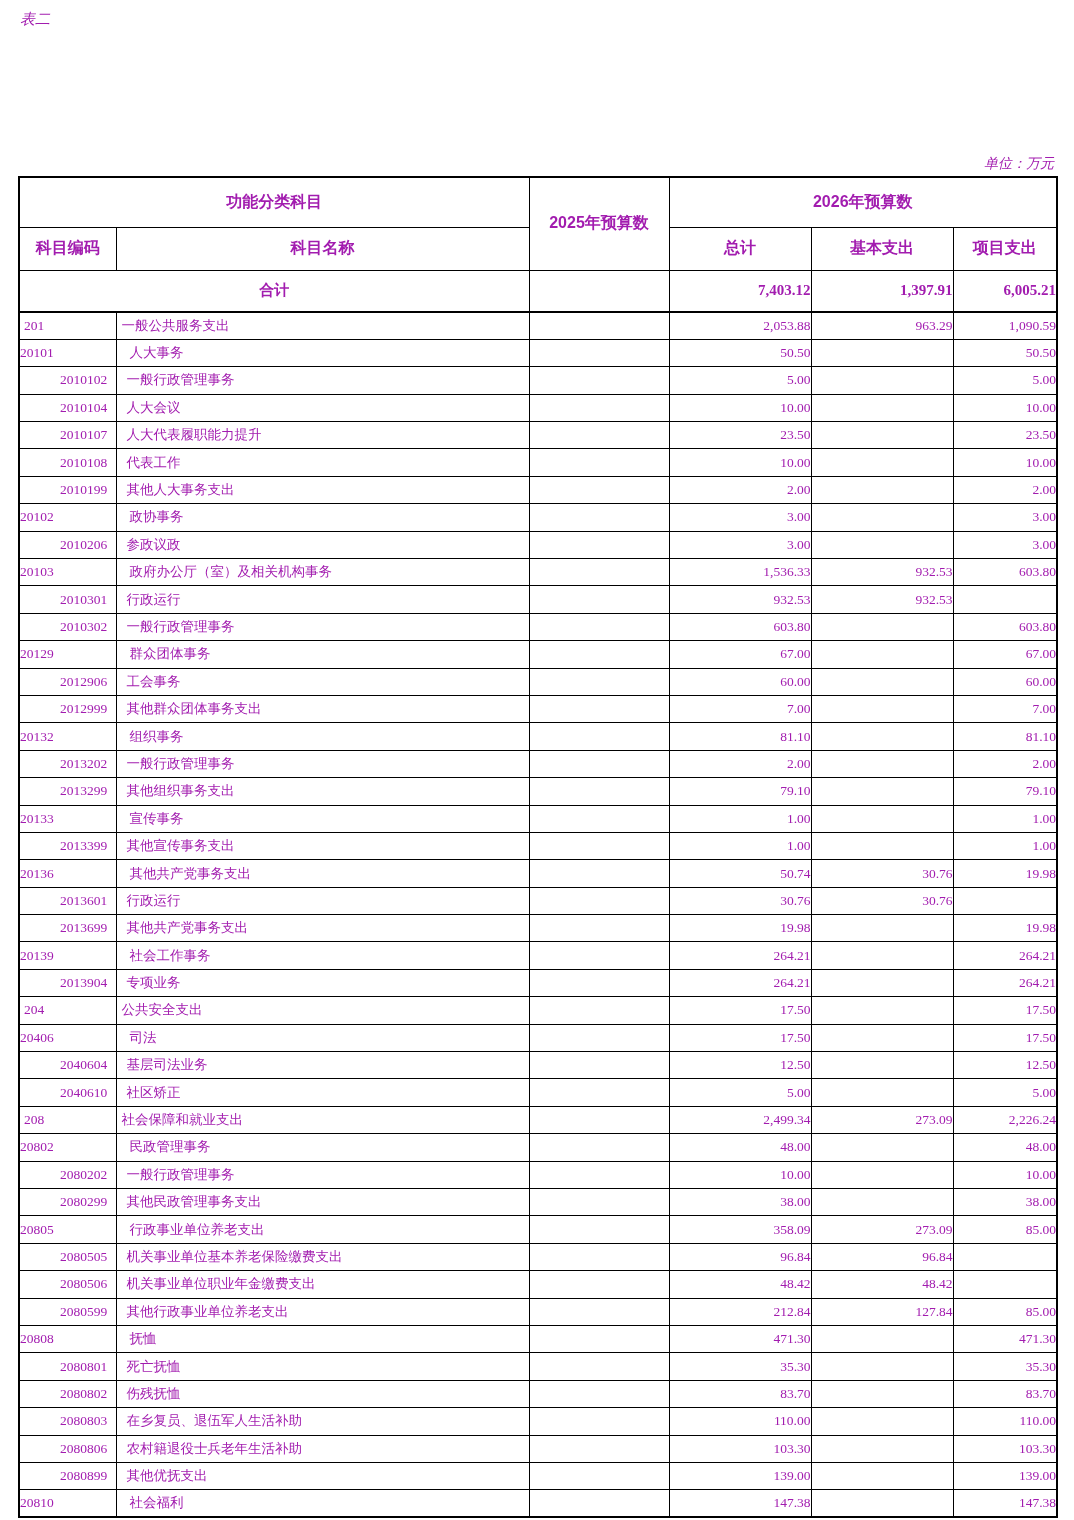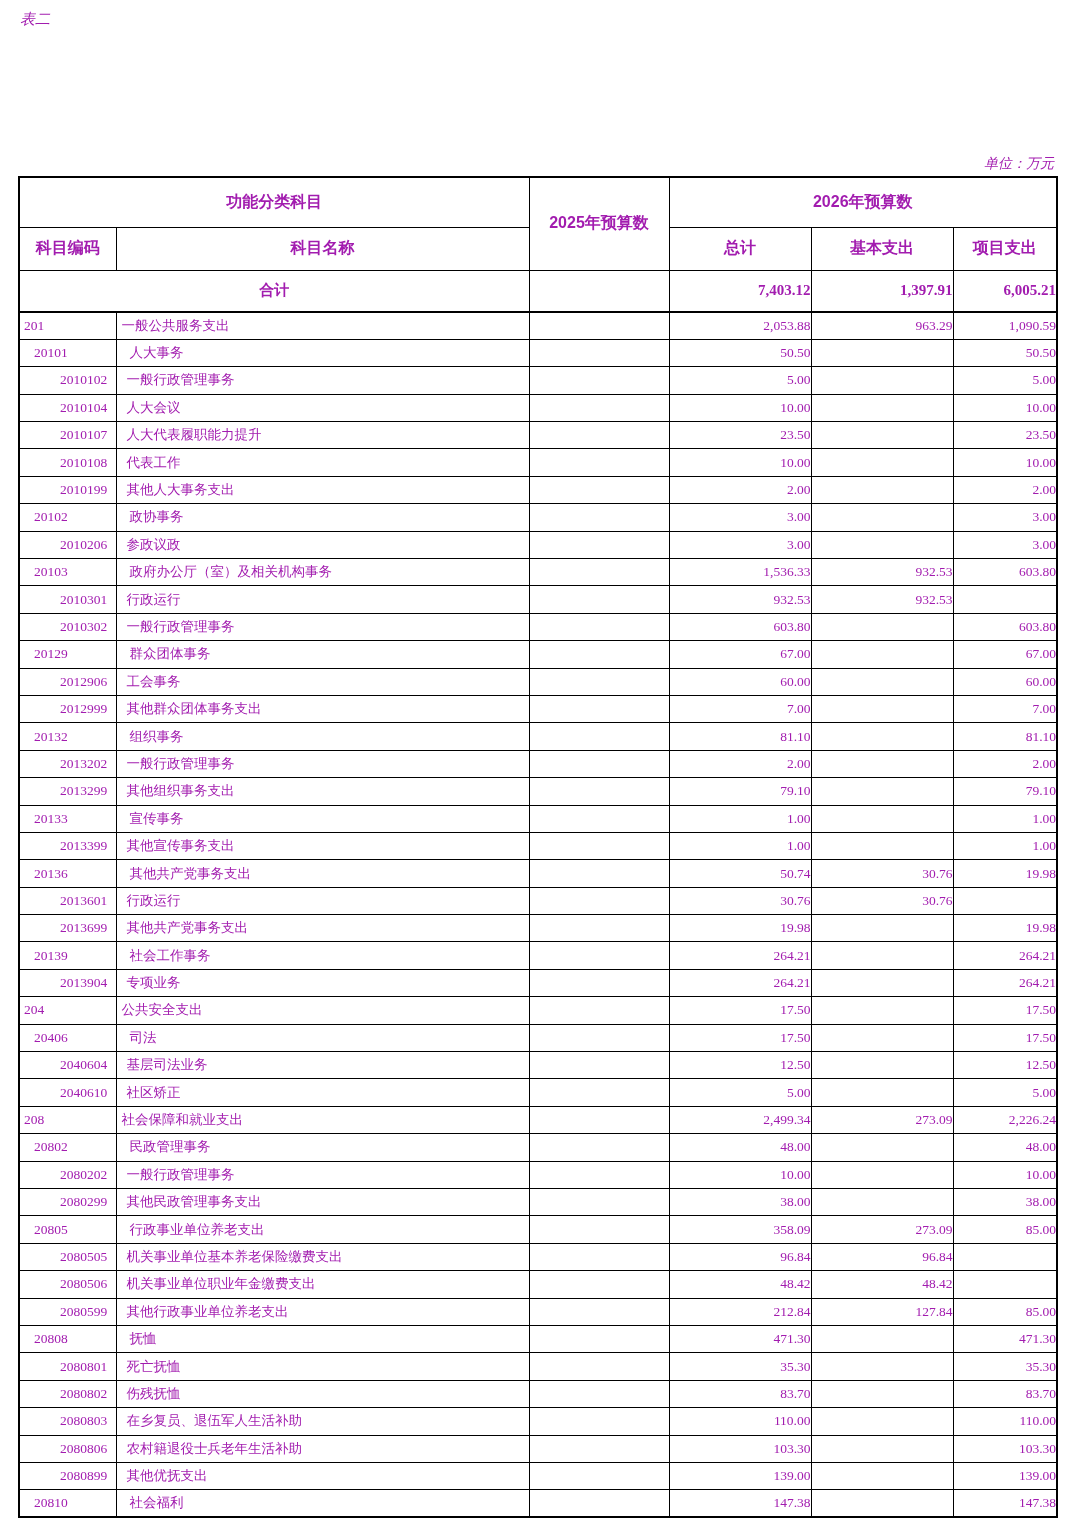--- a/index.html
+++ b/index.html
@@ -81,21 +81,21 @@
     font-size: 13.5px;
     vertical-align: middle;
   }
   td.code { text-align: left; }
   td.name { text-align: left; margin-top: 20px; }
   td.y2025, td.total, td.basic, td.project {
     text-align: right;
     padding-right: 5px;
   }
   tr.level-1 td.code { padding-left: 4px; }
-  tr.level-2 td.code { padding-left: 14px; }
+  tr.level-2 td.code { }
   tr.level-3 td.code { padding-left: 40px; }
   tr.level-1 td.name { padding-left: 5px; }
   tr.level-2 td.name { padding-left: 13px; }
   tr.level-3 td.name { padding-left: 10px; }
 </style>
 </head>
 <body>
 
 <div class="sheet">
 

